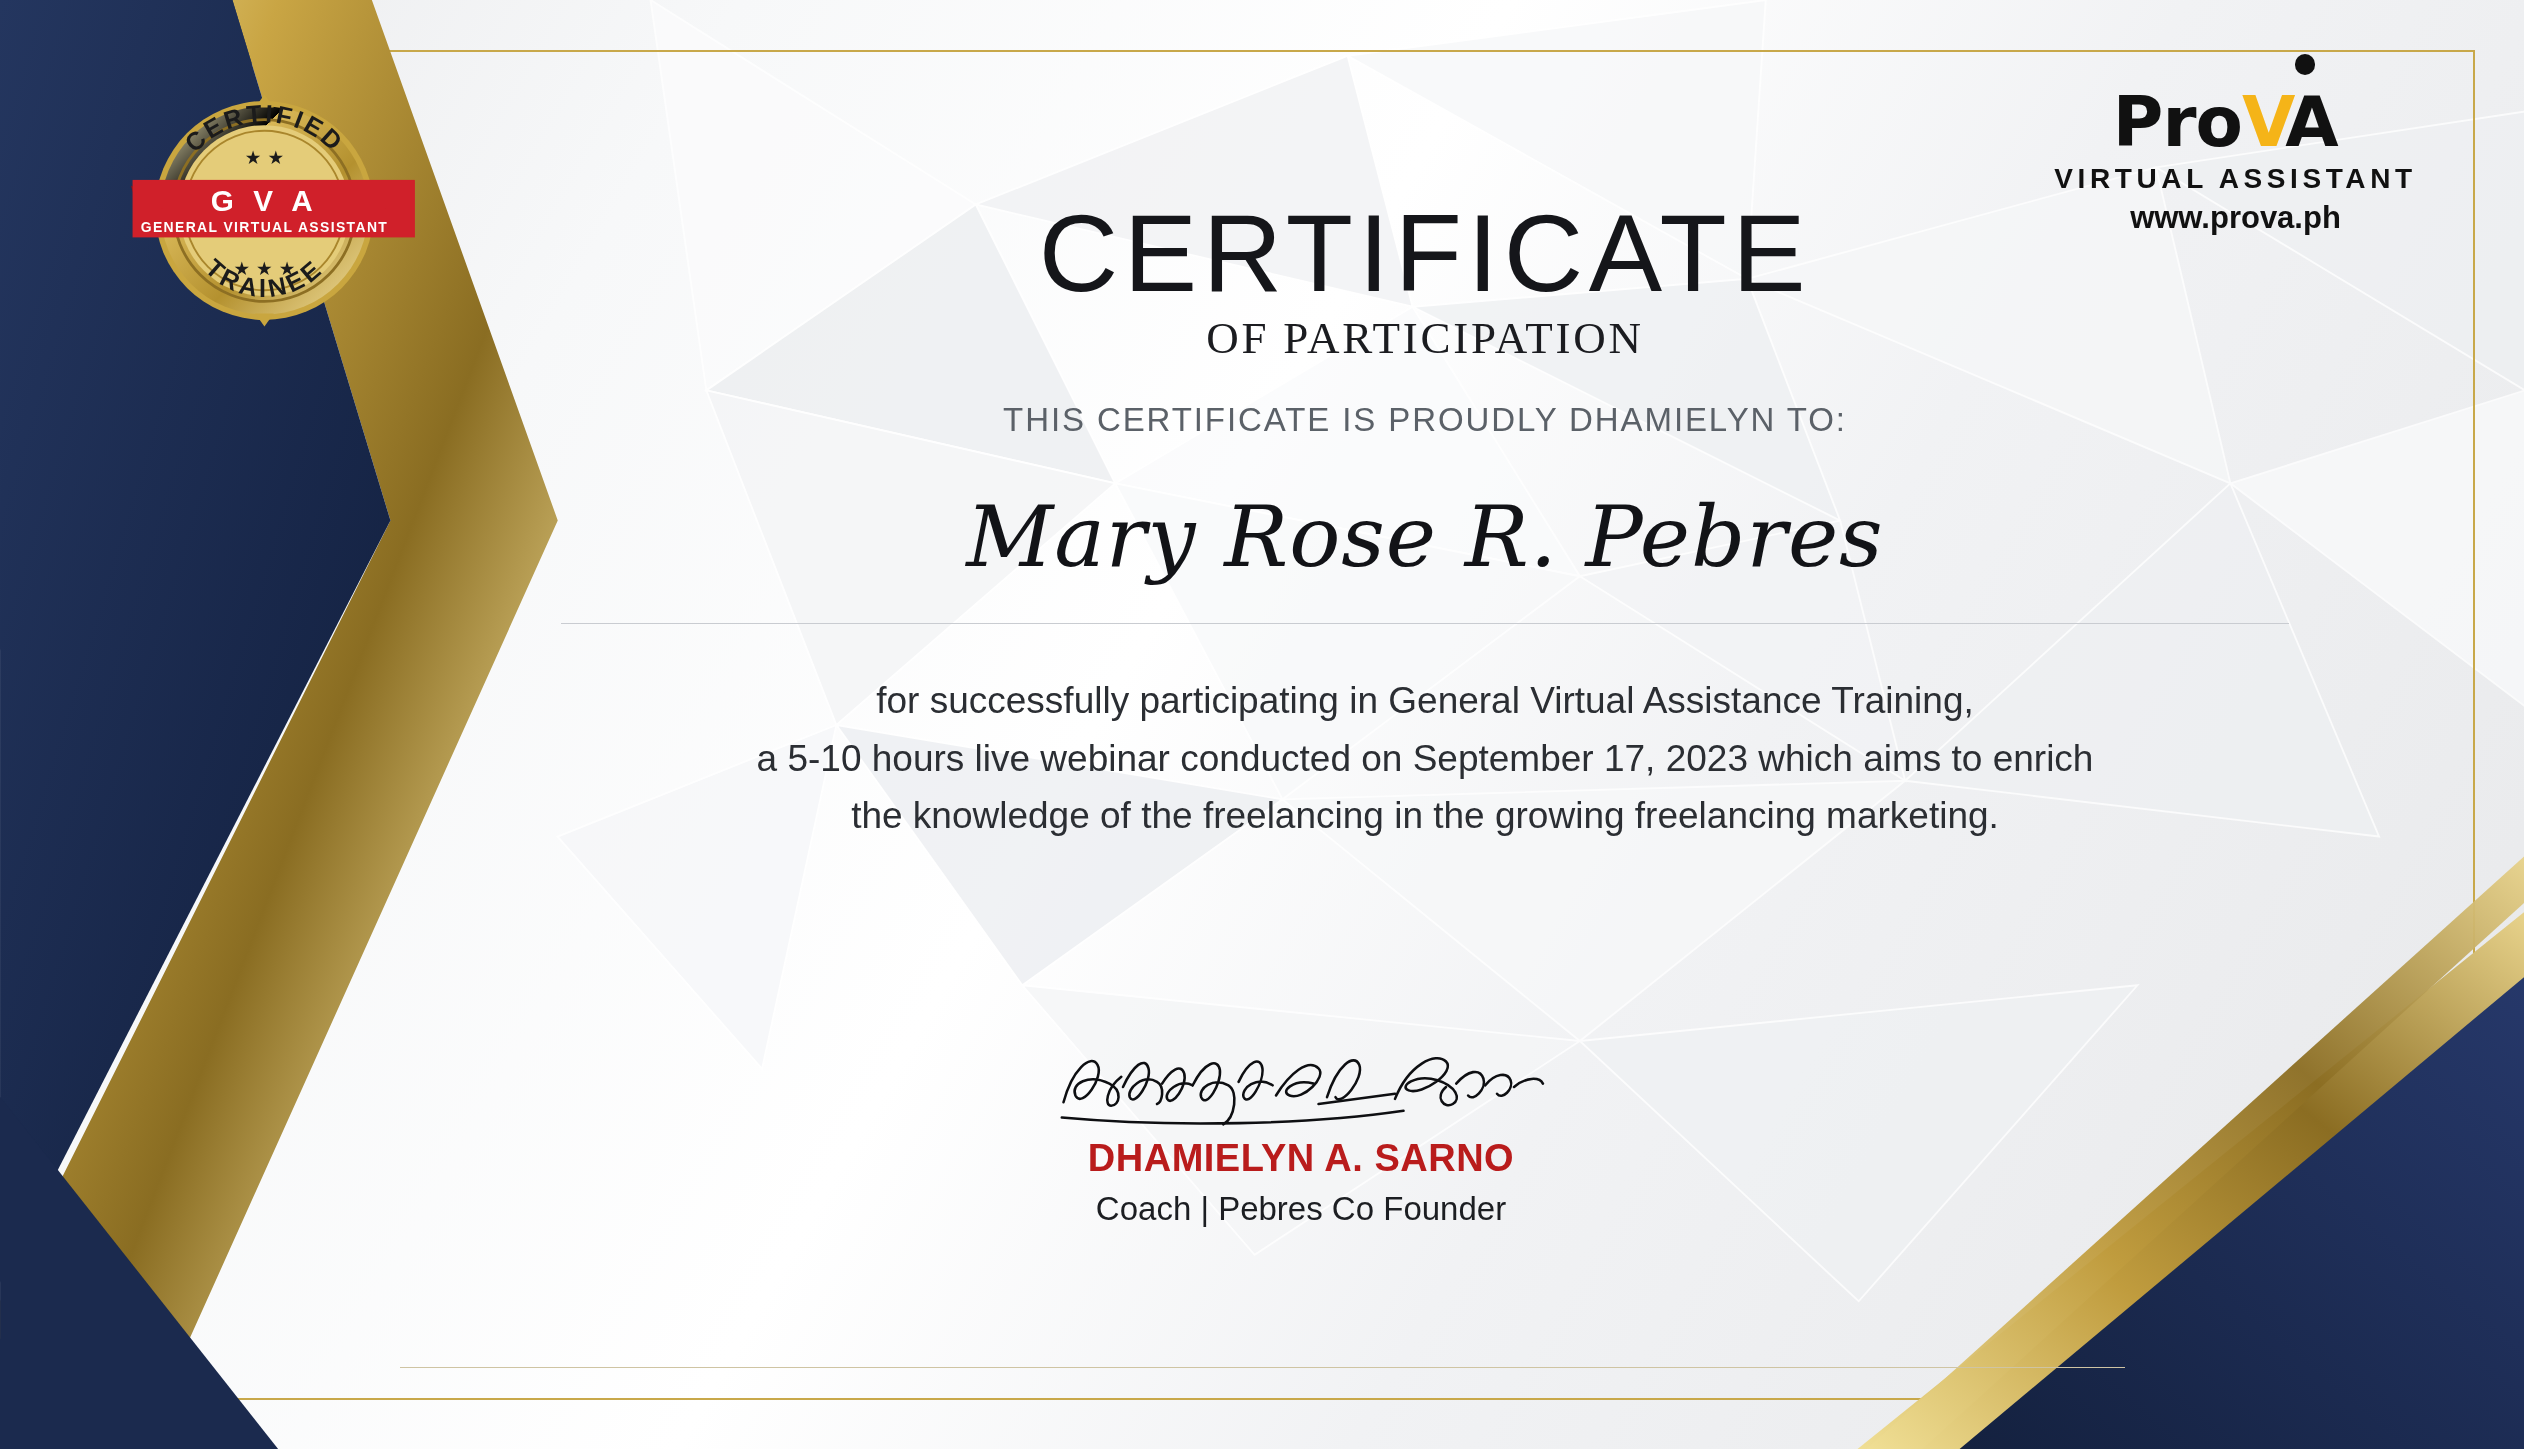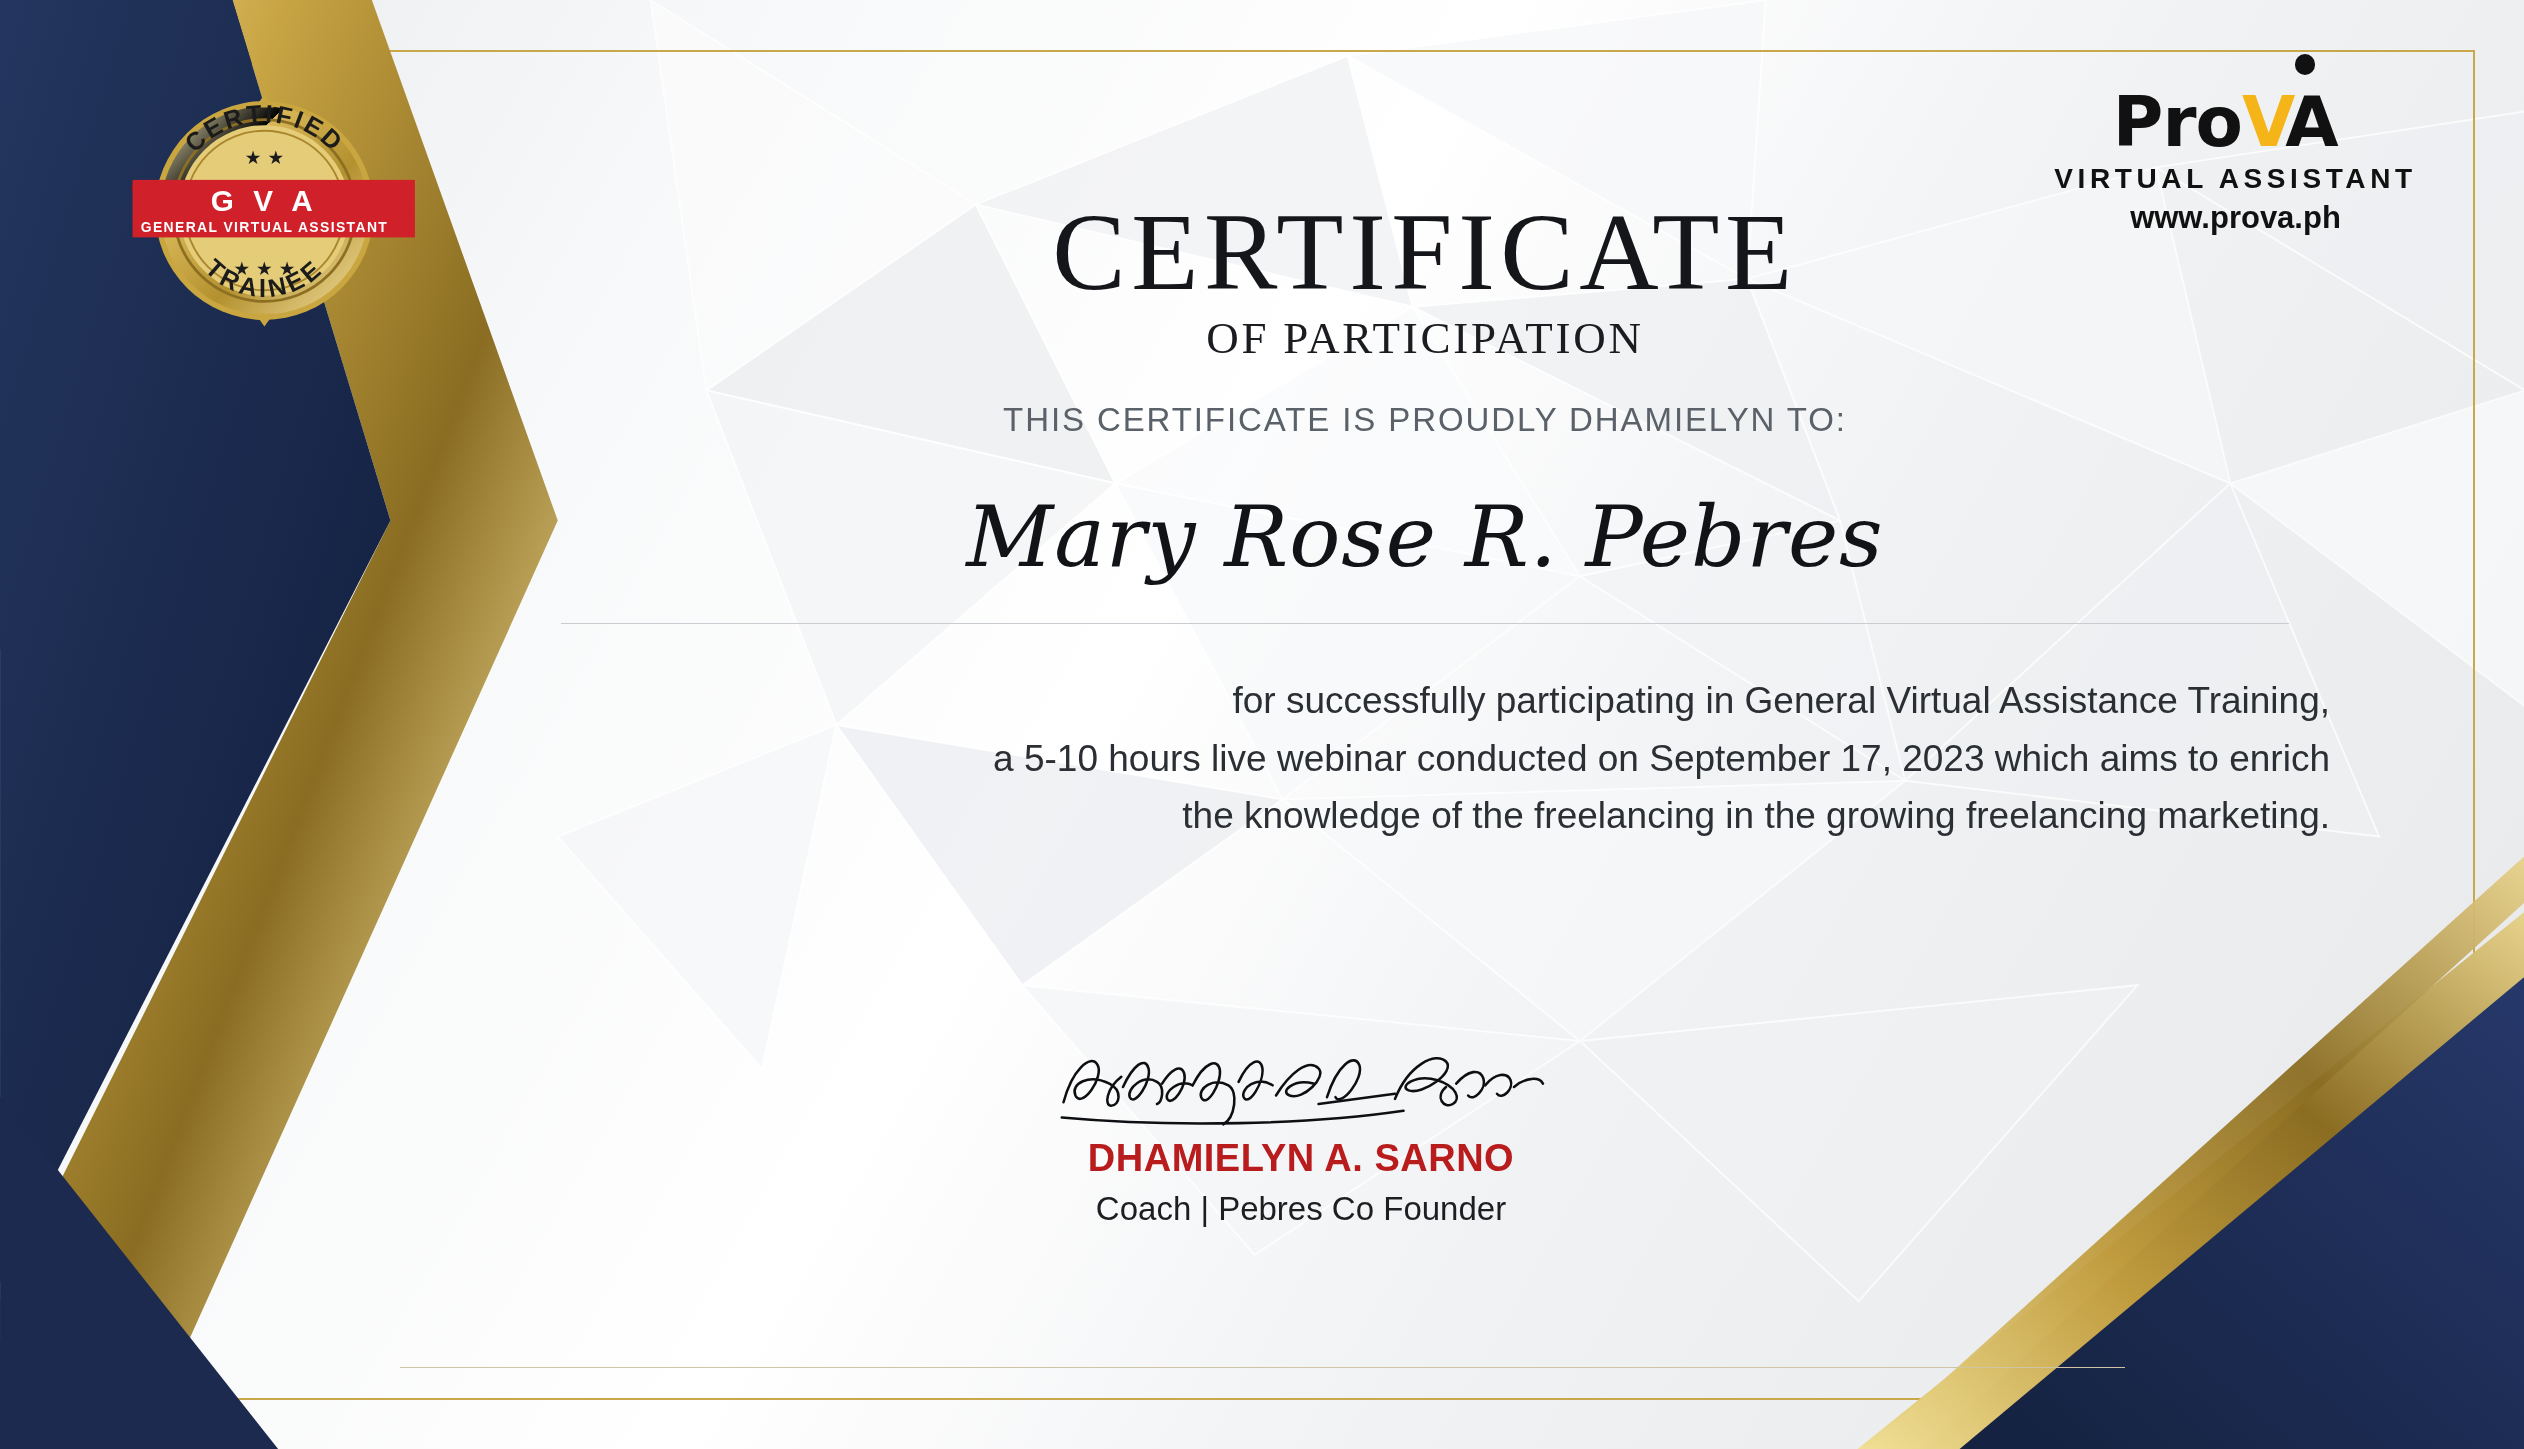--- a/index.html
+++ b/index.html
@@ -105,21 +105,21 @@
 
   
   .content {
     position: absolute;
     left: 520px;
     right: 195px;
     top: 195px;
     text-align: center;
   }
   .title {
-    font-family: Liberation Serif, serif;
+    font-family: Liberation Sans, sans-serif;
     font-size: 110px;
     letter-spacing: 5.6px;
     color: #15161a;
     line-height: 1.05;
   }
   .subtitle {
     font-family: "Liberation Serif", serif;
     font-size: 45px;
     letter-spacing: 2.8px;
     color: #1b1c20;
@@ -144,21 +144,20 @@
     background: #c9ccd1;
     margin: 37px auto 0 auto;
     width: 1728px;
     max-width: 100%;
   }
   .body-text {
     font-size: 37px;
     line-height: 1.55;
     color: #2b2e33;
     margin-top: 48px;
-    text-align: right;
   }
 
   
   .sign-block {
     position: absolute;
     left: 1013px;
     top: 1036px;
     width: 576px;
     text-align: center;
   }

